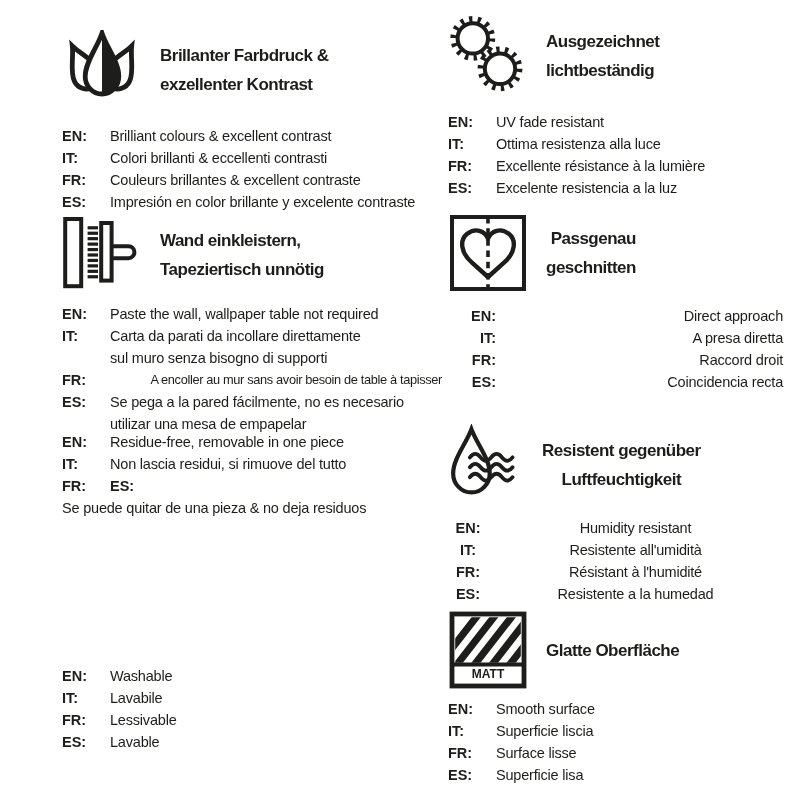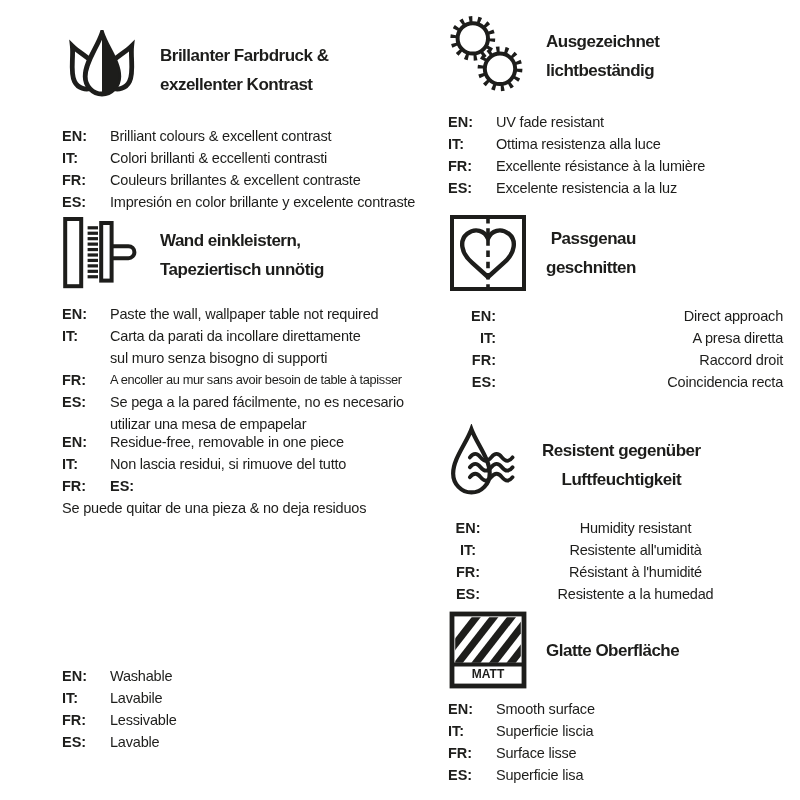--- a/index.html
+++ b/index.html
@@ -5,21 +5,21 @@
   html,body{margin:0;padding:0;background:#fff;}
   #page{position:relative;width:800px;height:800px;background:#ffffff;overflow:hidden;
         font-family:"Liberation Sans",sans-serif;color:#1d1d1b;}
   .section{position:absolute;}
   .head{display:flex;align-items:center;gap:18px;}
   .icon-box{flex:0 0 80px;width:80px;display:flex;align-items:center;justify-content:flex-start;}
   .title{font-weight:700;font-size:17px;line-height:29px;letter-spacing:-0.5px;white-space:pre-line;}
   .rows{display:grid;grid-template-columns:48px auto;align-items:start;}
   .lang{font-weight:700;font-size:14.5px;line-height:22px;}
   .text{font-size:14.5px;line-height:22px;letter-spacing:-0.2px;white-space:pre;}
-  .text.condensed{font-size:12.8px;letter-spacing:-0.35px;}
+  .text.condensed{font-size:12.8px;letter-spacing:-0.35px;text-align:right;}
   .s1 .rows{margin-top:15px;}
   .s2 .rows{margin-top:13px;}
   .s3 .rows{margin-top:6px;}
   .s4 .rows{margin-top:12px;}
   .s5 .rows{margin-top:7px;}
   .s6 .rows{margin-top:11px;}
   .s7 .rows{margin-top:45px;}
   .s8 .rows{margin-top:6px;}
   .s1{left:62px;top:30px;width:375px;}
   .s2{left:448px;top:14px;width:335px;}

